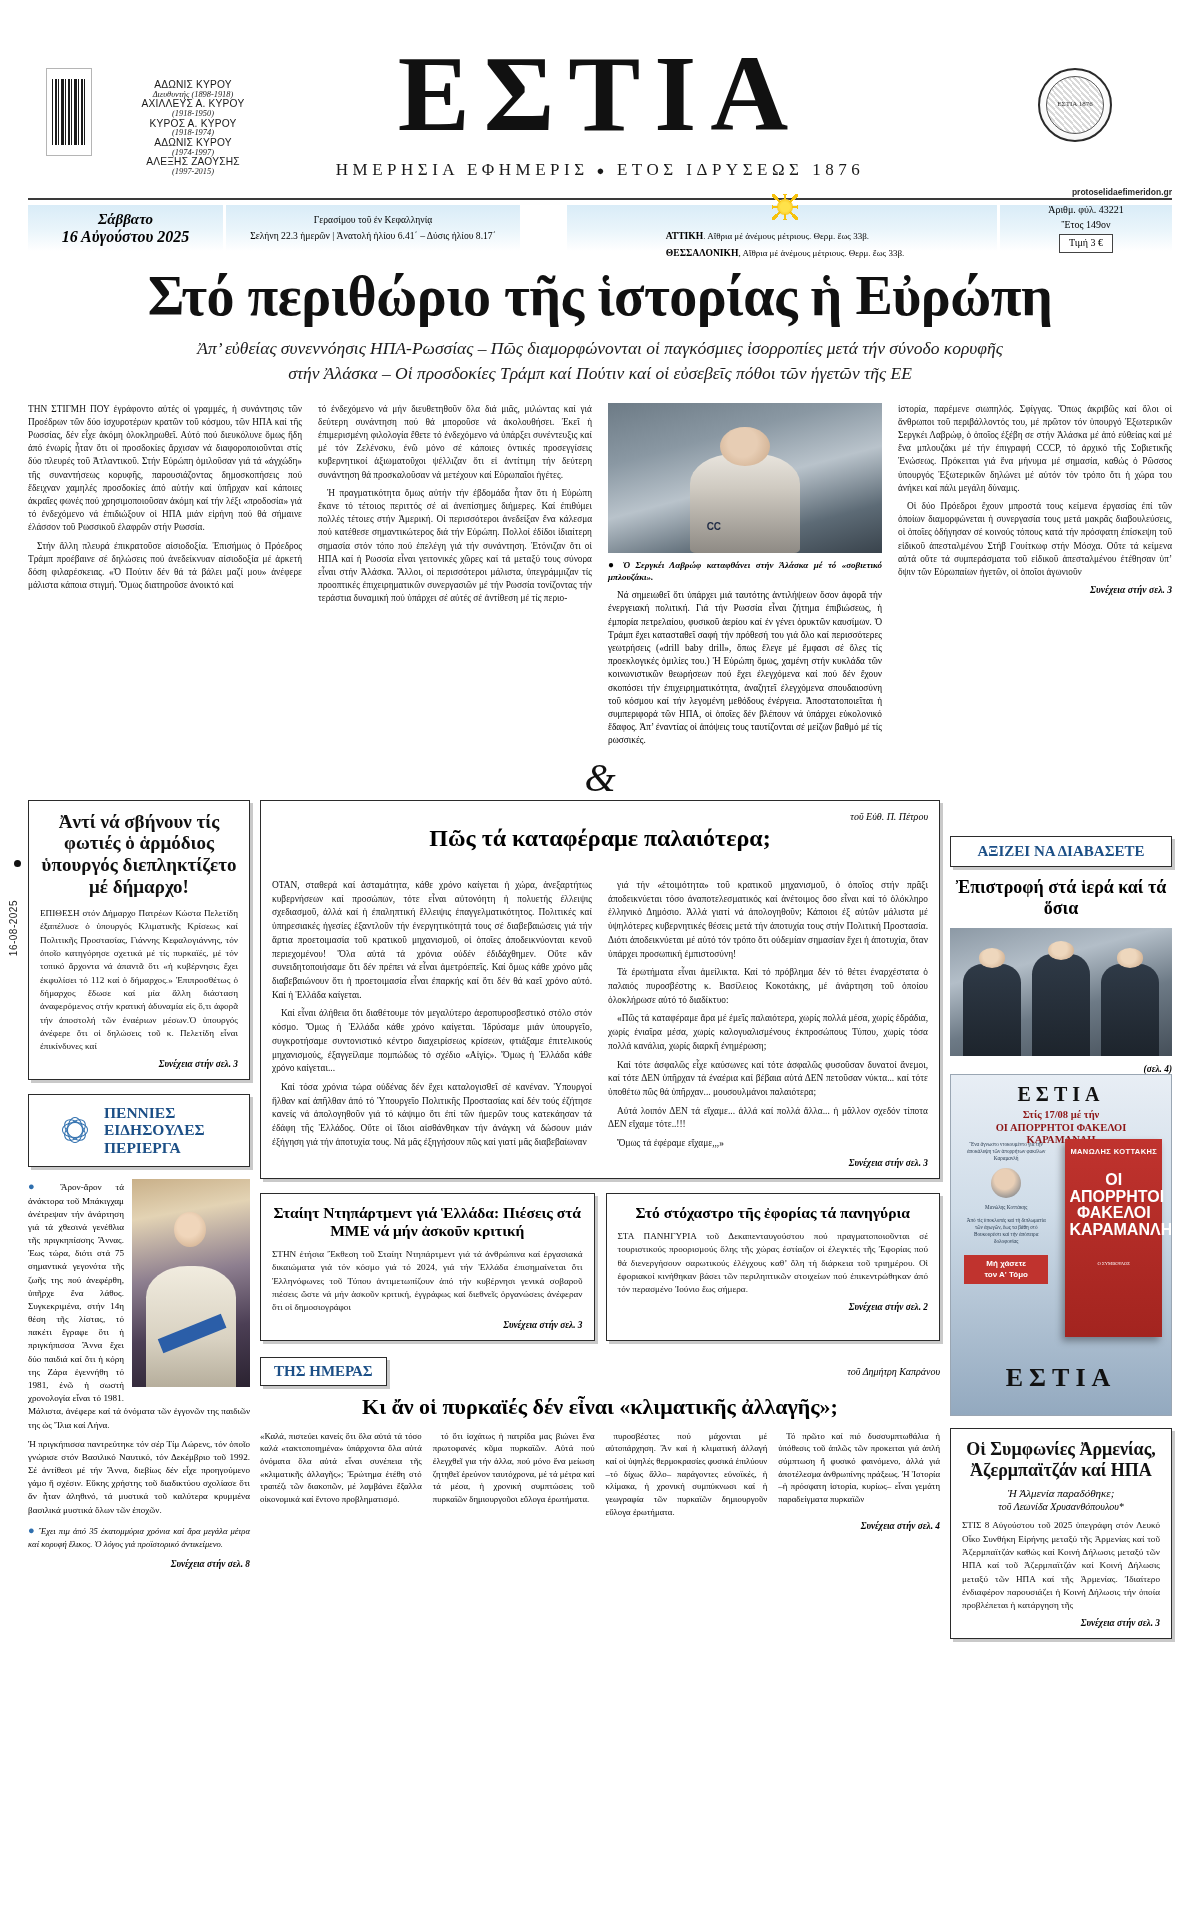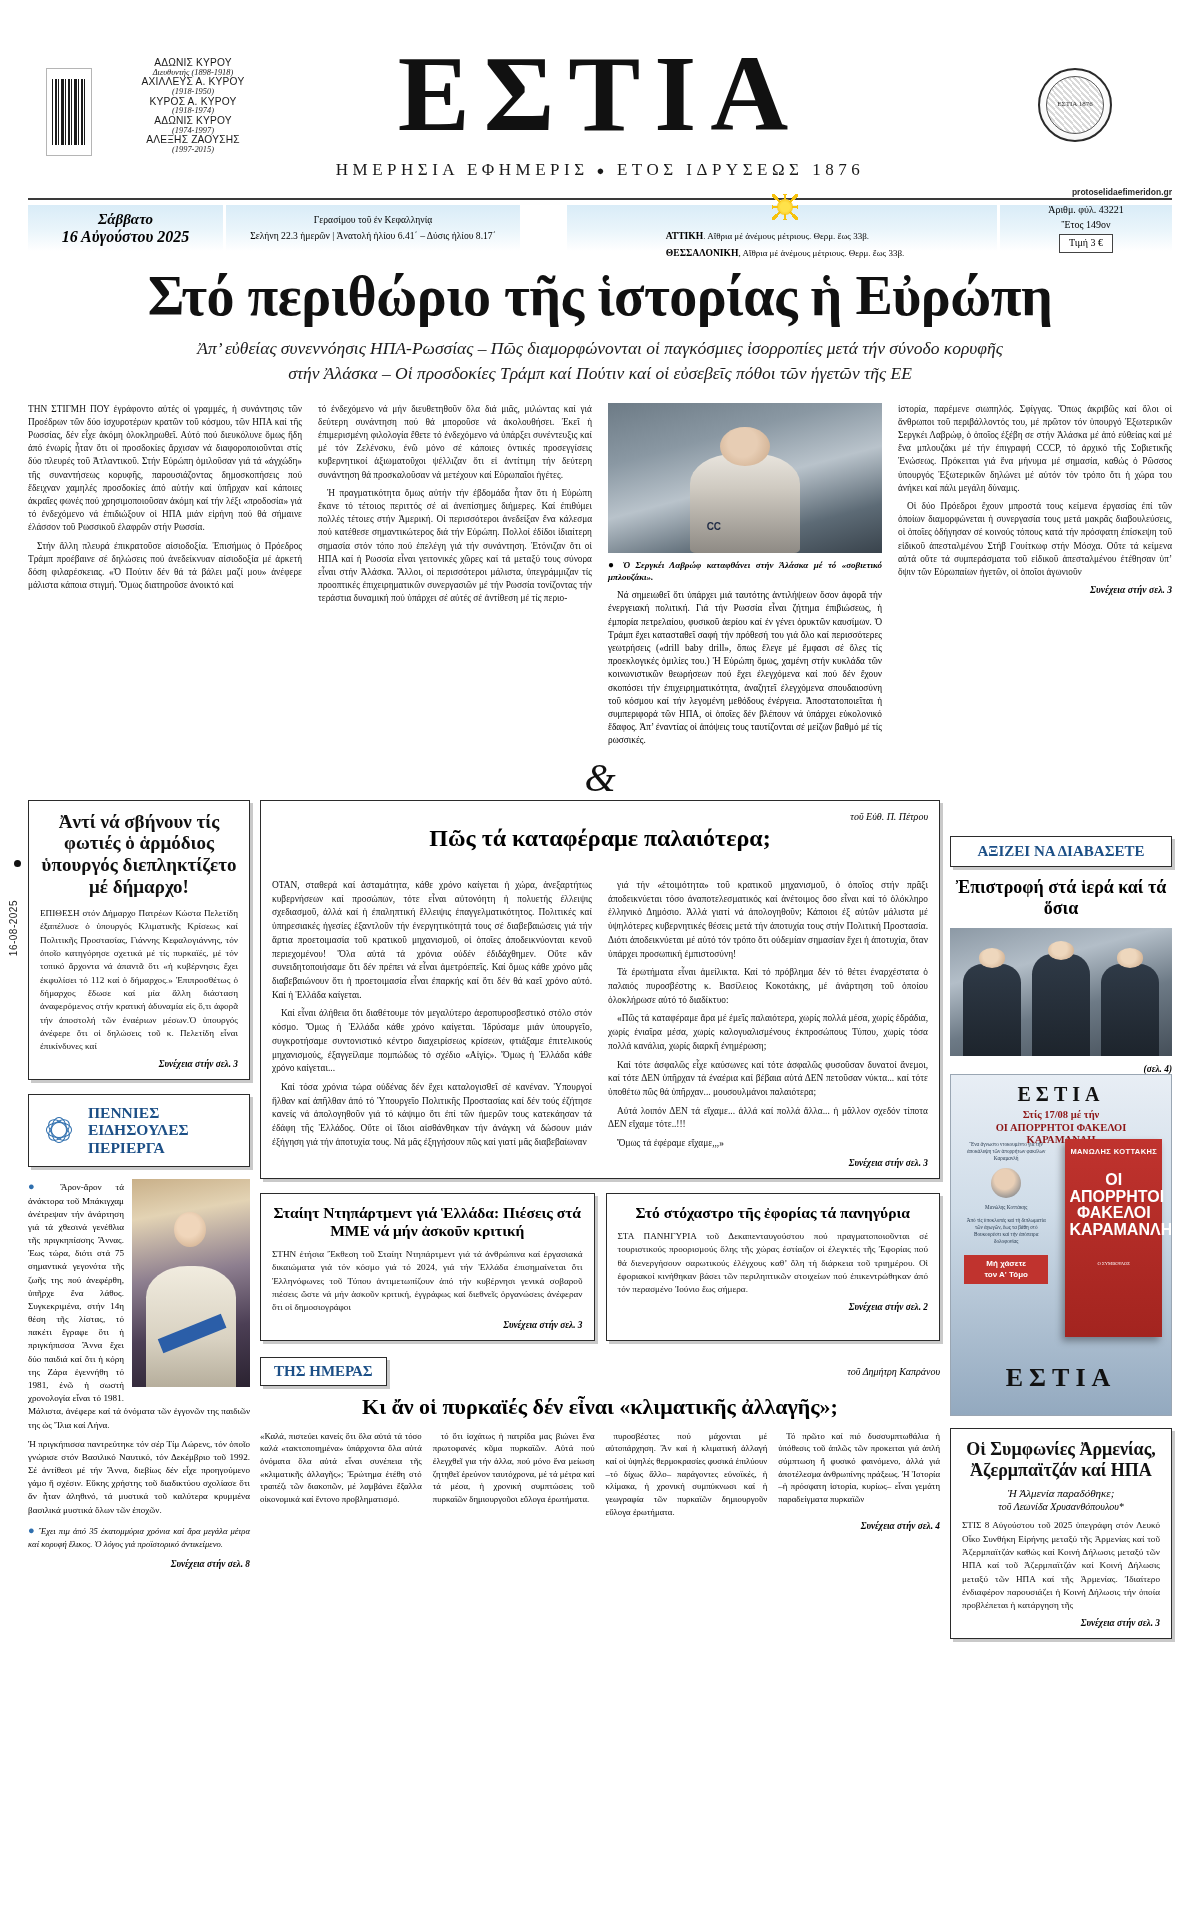--- a/index.html
+++ b/index.html
@@ -31,21 +31,21 @@
       repeating-linear-gradient(90deg,
         #1a1a1a 0px, #1a1a1a 1px, #fff 1px, #fff 3px,
         #1a1a1a 3px, #1a1a1a 5px, #fff 5px, #fff 6px,
         #1a1a1a 6px, #1a1a1a 7px, #fff 7px, #fff 9px,
         #1a1a1a 9px, #1a1a1a 12px, #fff 12px, #fff 13px);
     background-position: 5px 10px;
     background-size: 34px 66px;
     background-repeat: no-repeat;
   }
   .founders {
-    position: absolute; left: 104px; top: 58px;
+    position: absolute; left: 104px; top: 80px;
     width: 178px;
     text-align: center;
     line-height: 1.04;
     color: #1a1a1a;
   }
   .founders .nm { font-size: 10.2px; font-family: "Liberation Sans", sans-serif; letter-spacing: .2px; }
   .founders .yr { font-size: 8.4px; font-style: italic; font-family: "Liberation Serif", serif; }
   .logo-wrap {
     position: absolute; left: 0; right: 0; top: 40px;
     text-align: center;
@@ -256,21 +256,21 @@
     margin-top: 3px;
   }
 
   
   .lead-box .box-title { font-size: 19px; margin-bottom: 9px; }
 
   
   .pennies {
     border: 1px solid #2b2b2b; box-shadow: 3px 3px 0 #c9c9c9;
     display:flex; align-items:center; gap:9px;
-    padding: 9px 10px; margin-bottom: 12px; background:#fff;
+    padding: 9px 26px; margin-bottom: 12px; background:#fff;
   }
   .pennies .flower {
     width: 40px; height: 40px; flex:0 0 40px; position: relative;
   }
   .pennies .flower span {
     position:absolute; left:50%; top:50%; width:16px; height:26px;
     margin:-13px 0 0 -8px; border:1.6px solid #2f6fae; border-radius:50% 50% 50% 50%;
   }
   .pennies .flower span:nth-child(1){ transform: rotate(0deg); }
   .pennies .flower span:nth-child(2){ transform: rotate(45deg); }

